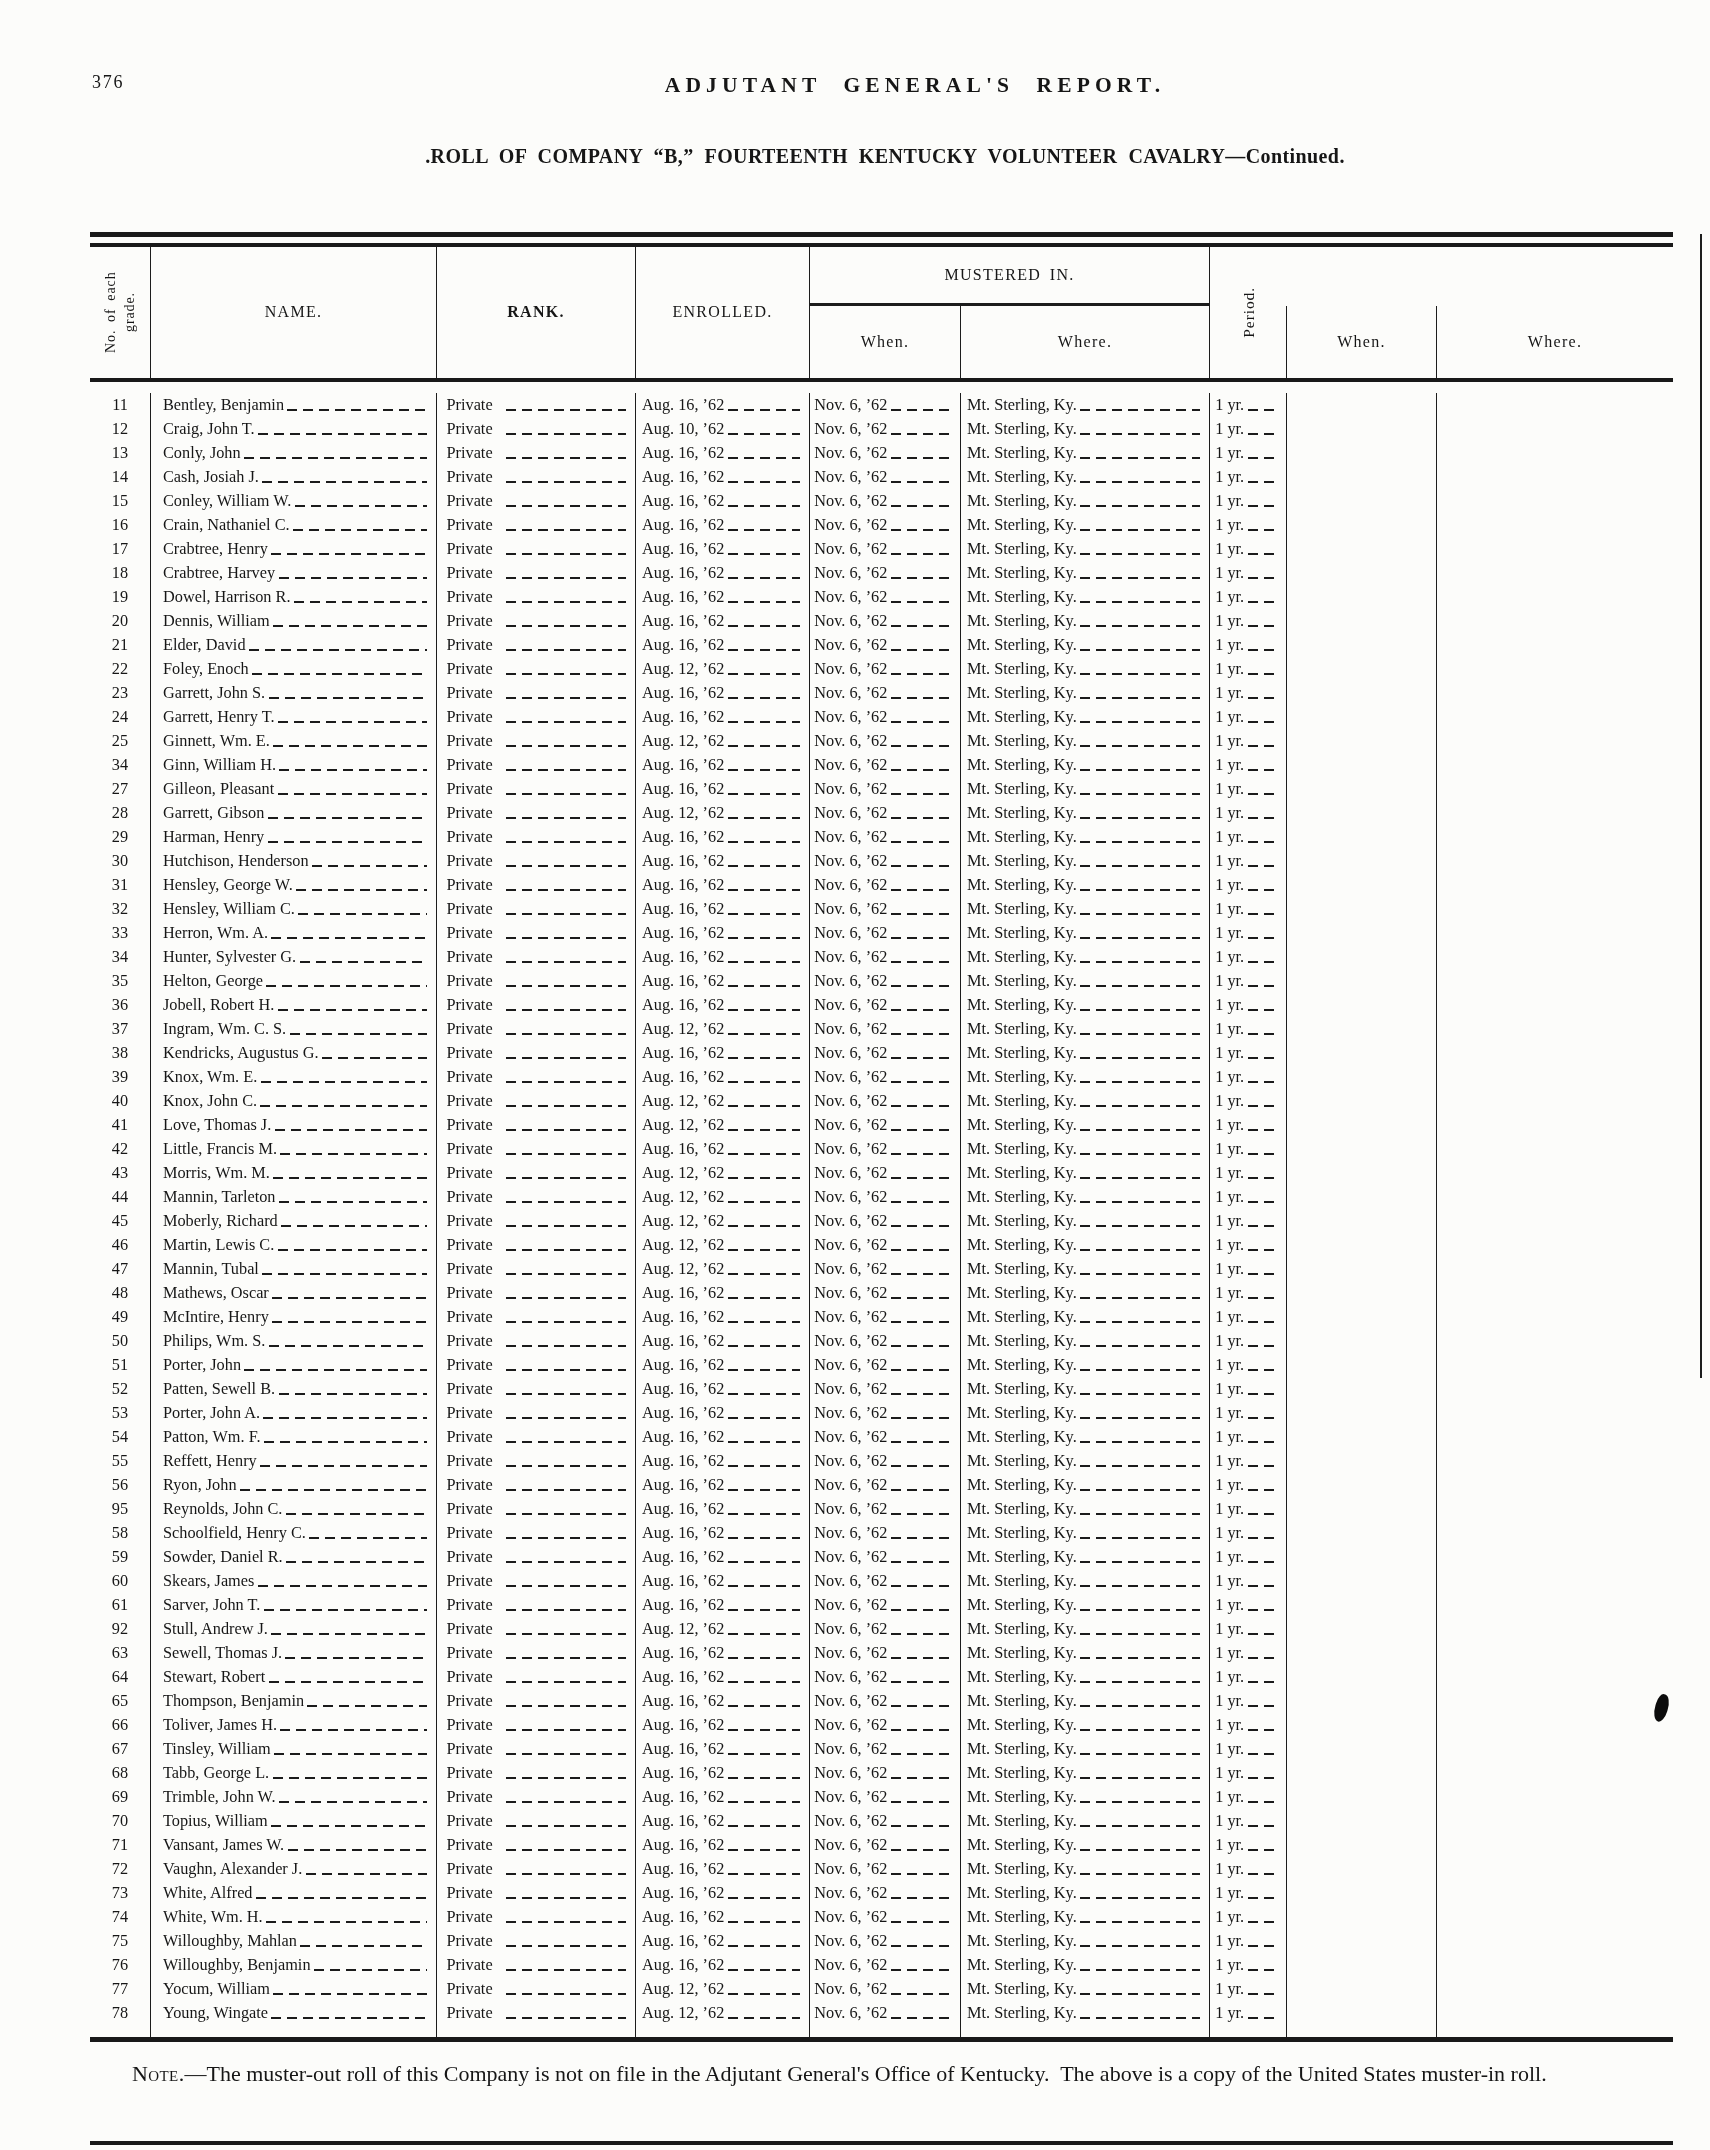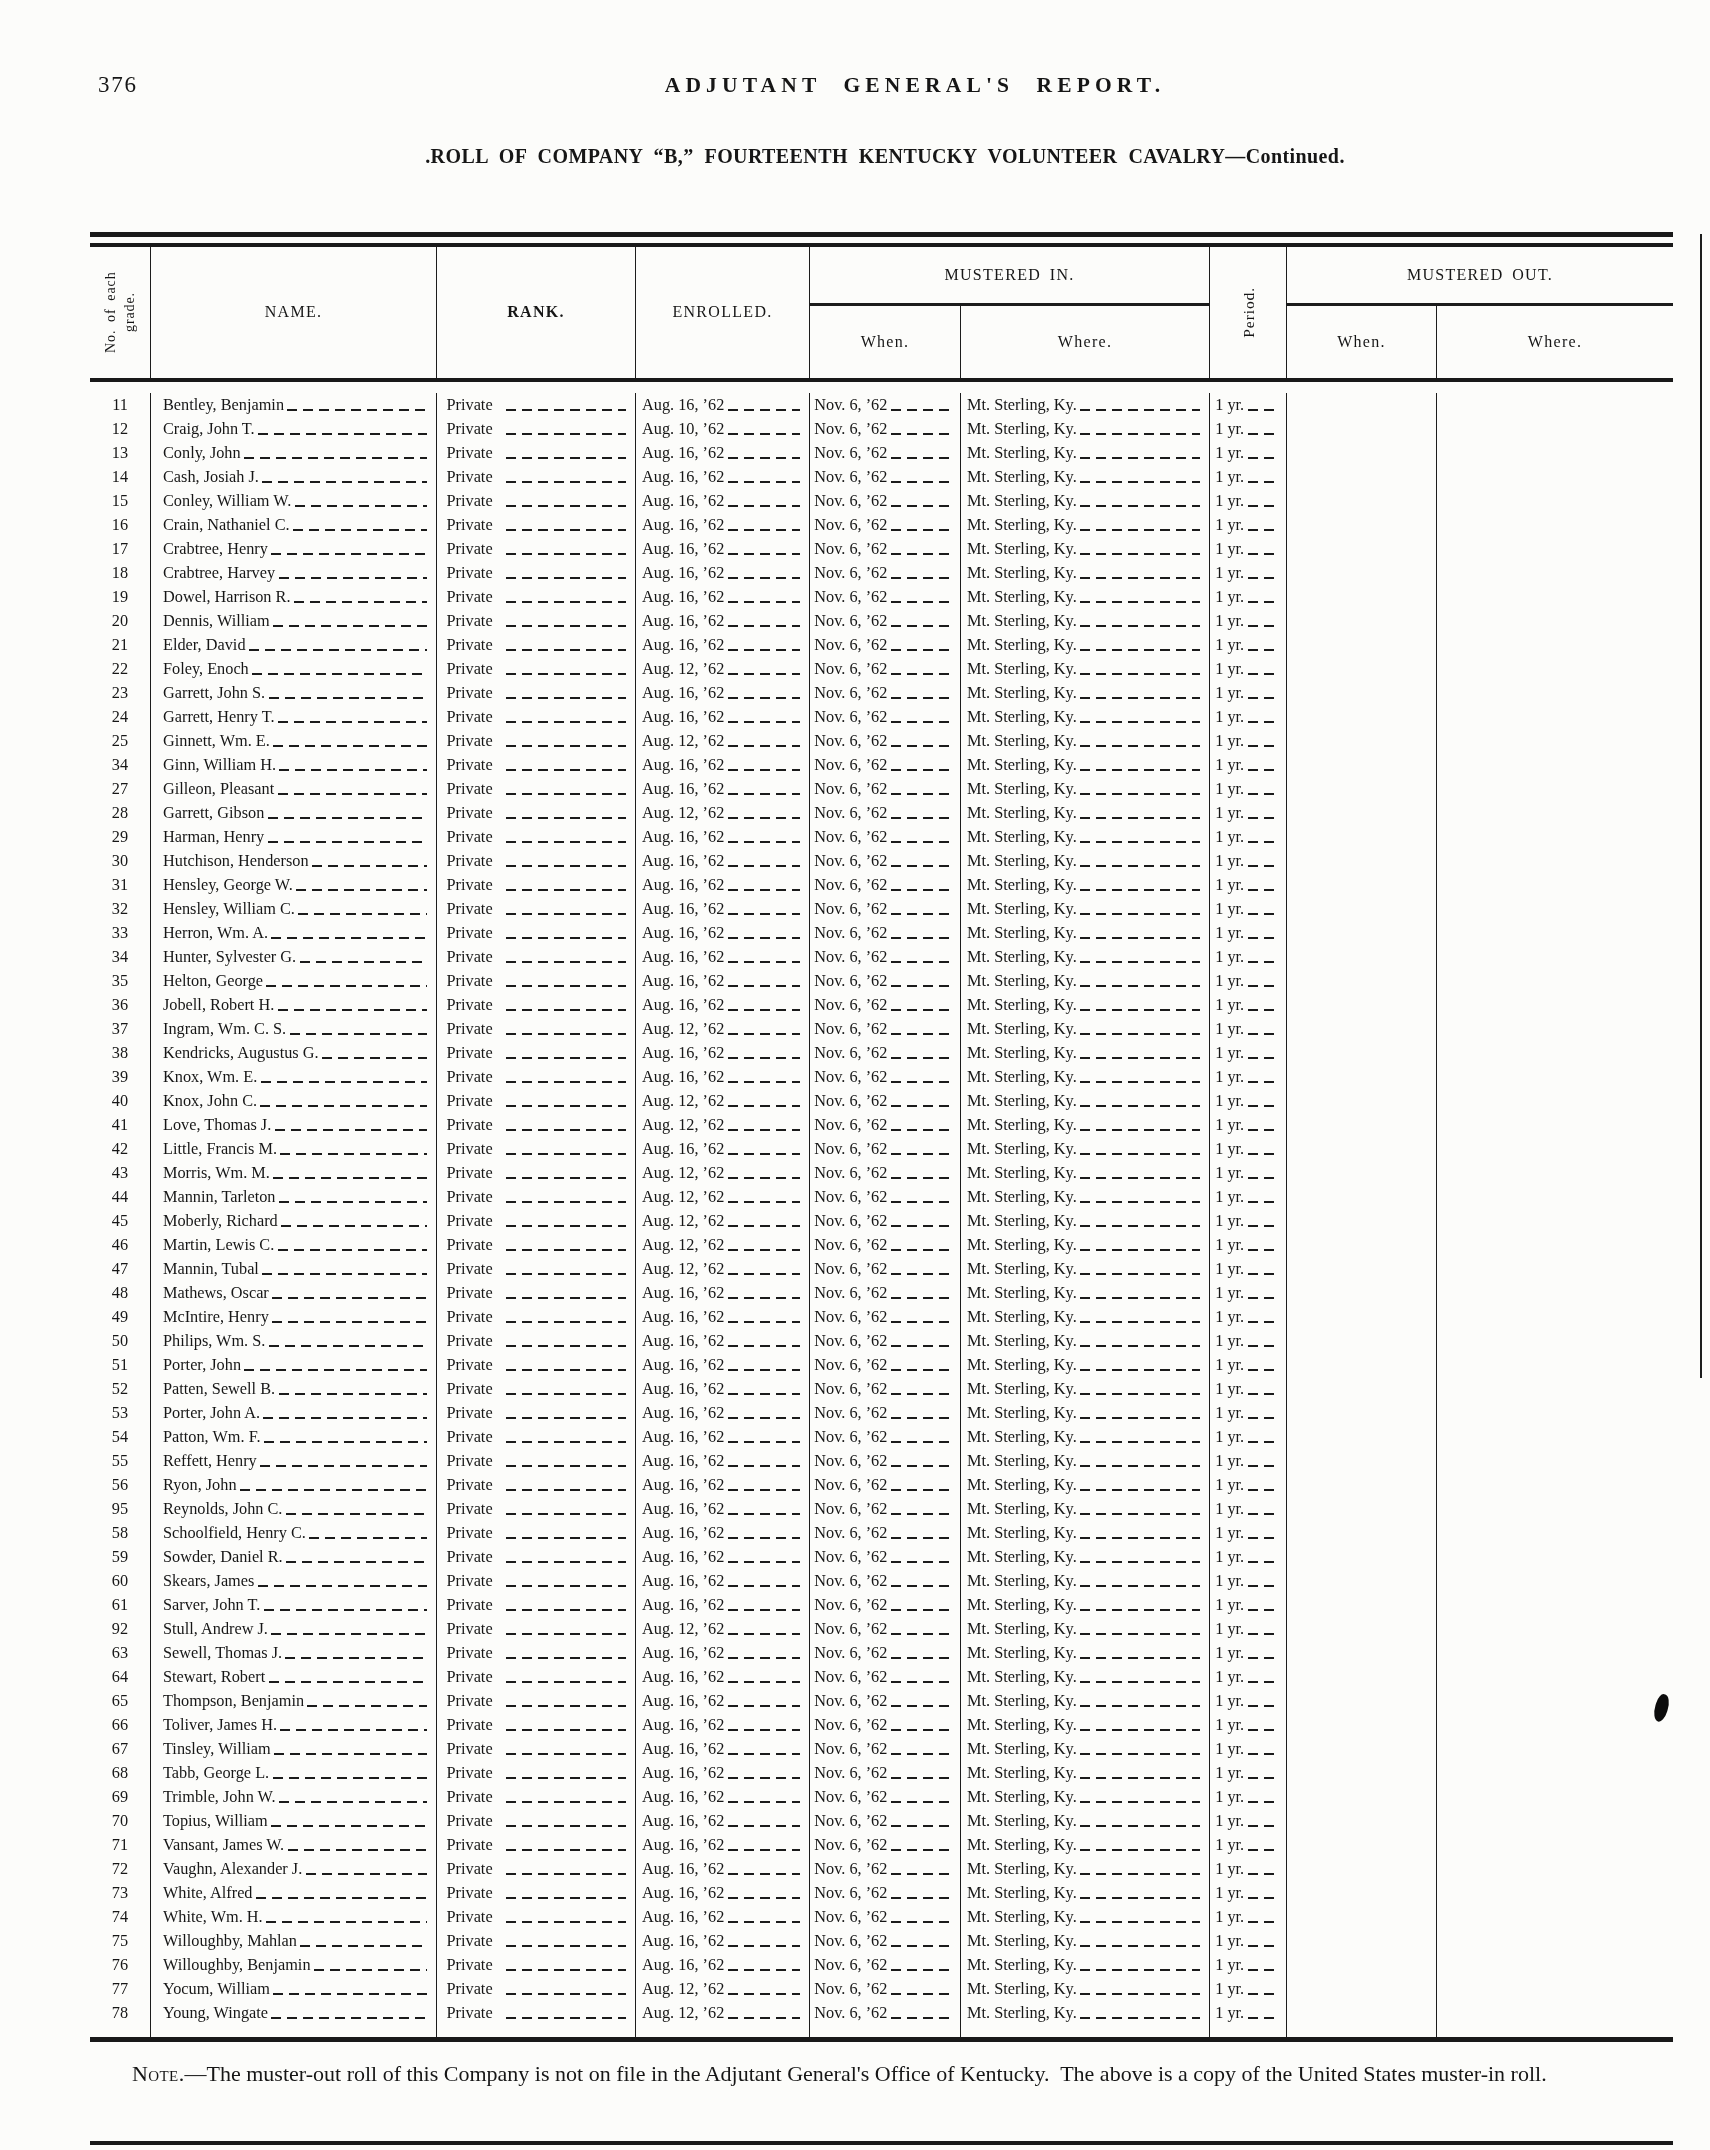--- a/index.html
+++ b/index.html
@@ -7,21 +7,21 @@
     width:1710px;height:2364px;
     background:#fcfcfa;
     font-family:"Liberation Serif","DejaVu Serif",serif;
     color:#161616;
     overflow:hidden;
     position:relative;
   }
   .page{position:absolute;inset:0;}
 
   
-  .page-number{position:absolute;left:98px;top:72px;font-size:23px;letter-spacing:1.7px;}
+  .page-number{position:absolute;left:92px;top:72px;font-size:18px;letter-spacing:1.7px;}
   .report-title{
     position:absolute;left:0;top:73px;width:100%;text-align:center;
     transform:translateX(60px);
     font-size:21.5px;font-weight:700;letter-spacing:0.24em;word-spacing:0.55em;
   }
   .roll-subtitle{
     position:absolute;left:0;top:145px;width:100%;text-align:center;
     transform:translateX(30px);
     font-size:20px;font-weight:700;letter-spacing:0.02em;word-spacing:0.28em;
   }
@@ -103,21 +103,20 @@
       </div>
       <div class="h-cell h-name bl">NAME.</div>
       <div class="h-cell h-rank bl">RANK.</div>
       <div class="h-cell h-min-group bl">MUSTERED IN.</div>
       <div class="h-cell h-enrolled bl">ENROLLED.</div>
       <div class="h-cell h-min-when bl">When.</div>
       <div class="h-cell h-min-where bl">Where.</div>
       <div class="h-cell h-period bl">
         <span class="vtext v-period">Period.</span>
       </div>
-      <div class="h-cell h-mout-group bl">MUSTERED OUT.</div>
       <div class="h-cell h-mout-when bl">When.</div>
       <div class="h-cell h-mout-where bl">Where.</div>
     </div>
 
     <div class="tbody">
   <div class="tr grid">
     <div class="td c-no">
             <span>11</span>
           </div>
     <div class="td c-name bl">

